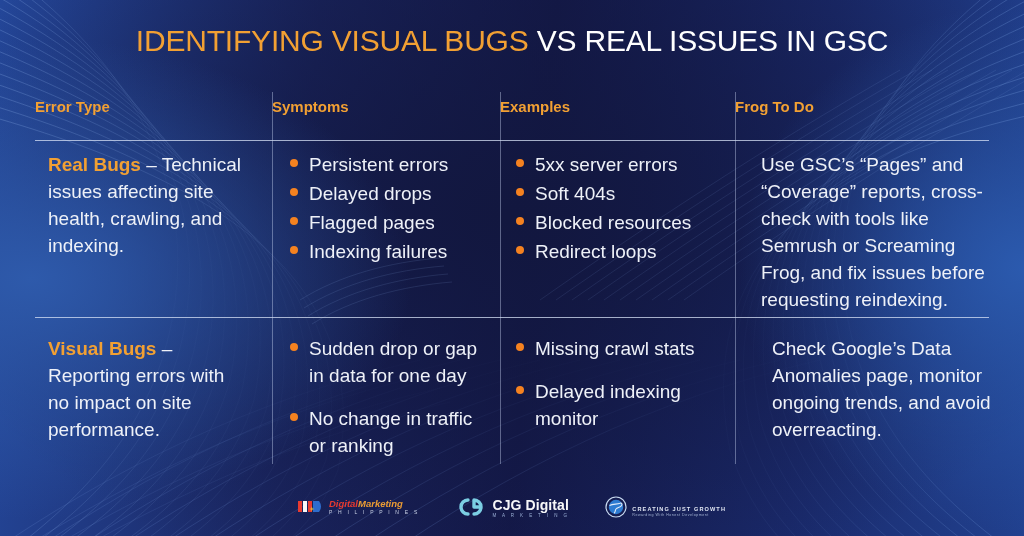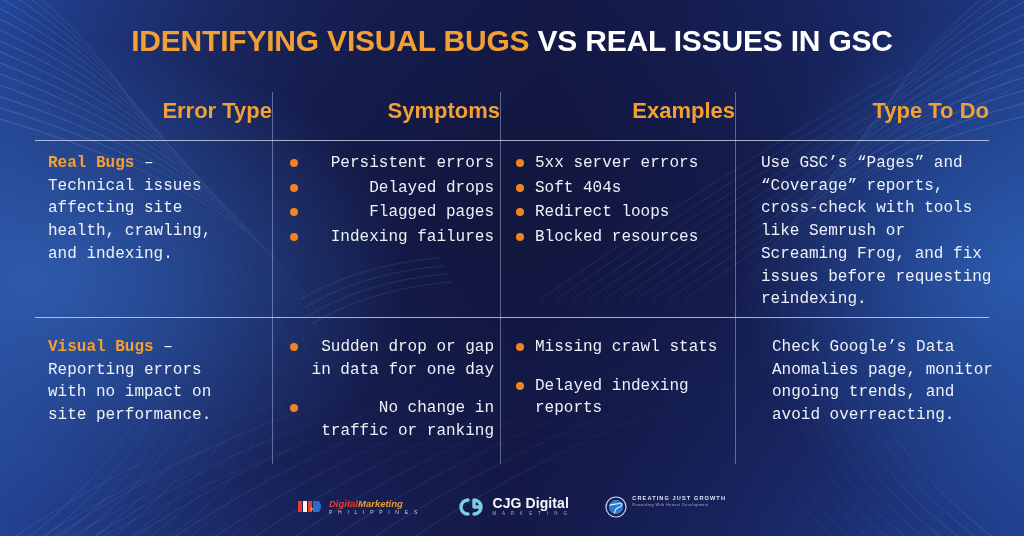--- a/index.html
+++ b/index.html
@@ -54,21 +54,21 @@
     inset: 0;
   }
 
   .title {
     position: absolute;
     top: 24px;
     left: 0;
     right: 0;
     text-align: center;
     font-size: 30px;
-    font-weight: bold;
+    font-weight: normal;
     letter-spacing: -0.2px;
     line-height: 1.1;
     font-family: "Liberation Sans", sans-serif;
     font-stretch: condensed;
     white-space: nowrap;
   }
   .title .hl { color: #f2a033; }
   .title .pl { color: #ffffff; }
 
   
@@ -77,23 +77,23 @@
     left: 35px;
     top: 88px;
     width: 954px;
   }
 
   .header-row {
     display: flex;
     height: 52px;
   }
   .col-head {
-    text-align: right;
+    text-align: left;
     color: #f2a033;
-    font-size: 22px;
+    font-size: 15px;
     font-weight: bold;
     padding-top: 10px;
     font-family: "Liberation Sans", sans-serif;
   }
 
   .hsep {
     position: absolute;
     left: 35px;
     width: 954px;
     height: 1px;
@@ -118,26 +118,26 @@
     left: 0;
     width: 1024px;
     display: flex;
   }
   #row-1 { top: 152px; }
   #row-2 { top: 336px; }
 
   .cell {
     box-sizing: border-box;
     color: #eef1f8;
-    font-size: 16px;
+    font-size: 19px;
     line-height: 1.42;
-    font-family: Liberation Mono, monospace;
+    font-family: Liberation Sans, sans-serif;
   }
   .cell.c1 { width: 272px; padding: 0 30px 0 48px; }
-  .cell.c2 { width: 228px; padding: 0 6px 0 18px; text-align: right; }
+  .cell.c2 { width: 228px; padding: 0 6px 0 18px; }
   .cell.c3 { width: 235px; padding: 0 6px 0 16px; }
   .cell.c4 { width: 289px; padding: 0 30px 0 24px; }
 
   .term { color: #f2a033; font-weight: bold; }
 
   ul.bullets {
     list-style: none;
     margin: 0;
     padding: 0;
   }
@@ -167,21 +167,21 @@
     left: 0;
     right: 0;
     bottom: 18px;
     display: flex;
     justify-content: center;
     align-items: center;
     gap: 36px;
   }
   .logo {
     display: flex;
-    align-items: flex-start;
+    align-items: flex-end;
     gap: 5px;
     opacity: 0.97;
   }
   .logo-mark {
     display: block;
   }
   .logo-text {
     display: flex;
     flex-direction: column;
     justify-content: center;
@@ -331,21 +331,21 @@
     <div class="title">
       <span class="hl">IDENTIFYING VISUAL BUGS</span>
       <span class="pl">VS REAL ISSUES IN GSC</span>
     </div>
 
     <div class="grid">
       <div class="header-row">
         <div class="col-head" style="width:237px;">Error Type</div>
         <div class="col-head" style="width:228px;">Symptoms</div>
         <div class="col-head" style="width:235px;">Examples</div>
-        <div class="col-head" style="width:254px;">Type To Do</div>
+        <div class="col-head" style="width:254px;">Frog To Do</div>
       </div>
     </div>
 
     <div class="hsep" id="hsep-head"></div>
     <div class="hsep" id="hsep-mid"></div>
     <div class="vsep" id="vsep-1"></div>
     <div class="vsep" id="vsep-2"></div>
     <div class="vsep" id="vsep-3"></div>
 
     <div class="row" id="row-1">
@@ -357,43 +357,43 @@
           <li><span class="dot"></span><span>Persistent errors</span></li>
           <li><span class="dot"></span><span>Delayed drops</span></li>
           <li><span class="dot"></span><span>Flagged pages</span></li>
           <li><span class="dot"></span><span>Indexing failures</span></li>
         </ul>
       </div>
       <div class="cell c3">
         <ul class="bullets">
           <li><span class="dot"></span><span>5xx server errors</span></li>
           <li><span class="dot"></span><span>Soft 404s</span></li>
+          <li><span class="dot"></span><span>Blocked resources</span></li>
           <li><span class="dot"></span><span>Redirect loops</span></li>
-          <li><span class="dot"></span><span>Blocked resources</span></li>
         </ul>
       </div>
       <div class="cell c4">
         <div class="para">Use GSC’s “Pages” and “Coverage” reports, cross-check with tools like Semrush or Screaming Frog, and fix issues before requesting reindexing.</div>
       </div>
     </div>
 
     <div class="row" id="row-2">
       <div class="cell c1">
         <span class="term">Visual Bugs</span><span> – Reporting errors with no impact on site performance.</span>
       </div>
       <div class="cell c2">
         <ul class="bullets spaced">
           <li><span class="dot"></span><span>Sudden drop or gap in data for one day</span></li>
           <li><span class="dot"></span><span>No change in traffic or ranking</span></li>
         </ul>
       </div>
       <div class="cell c3">
         <ul class="bullets spaced">
           <li><span class="dot"></span><span>Missing crawl stats</span></li>
-          <li><span class="dot"></span><span>Delayed indexing reports</span></li>
+          <li><span class="dot"></span><span>Delayed indexing monitor</span></li>
         </ul>
       </div>
       <div class="cell c4">
         <div class="para">Check Google’s Data Anomalies page, monitor ongoing trends, and avoid overreacting.</div>
       </div>
     </div>
 
     <div class="footer">
 
       <div class="logo">

